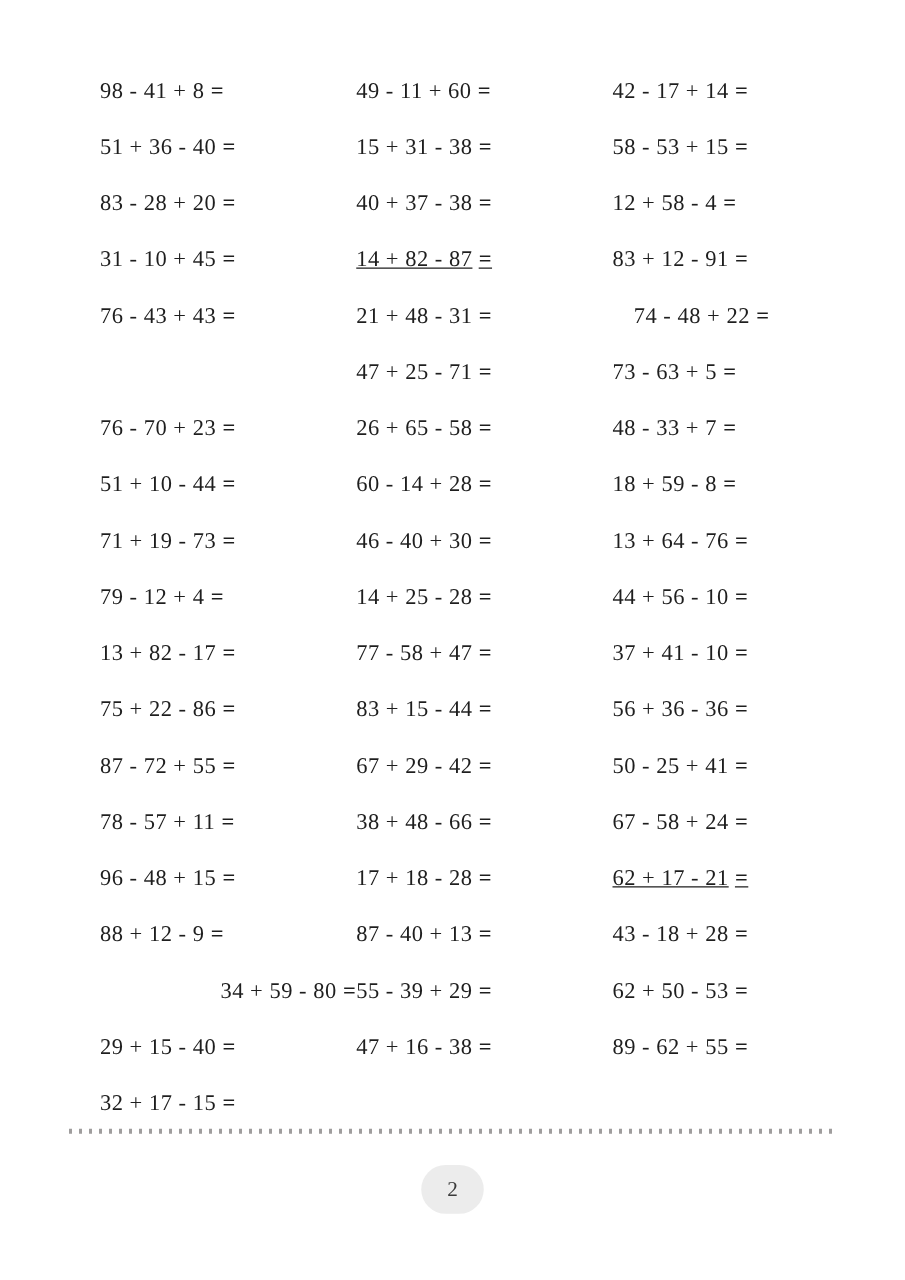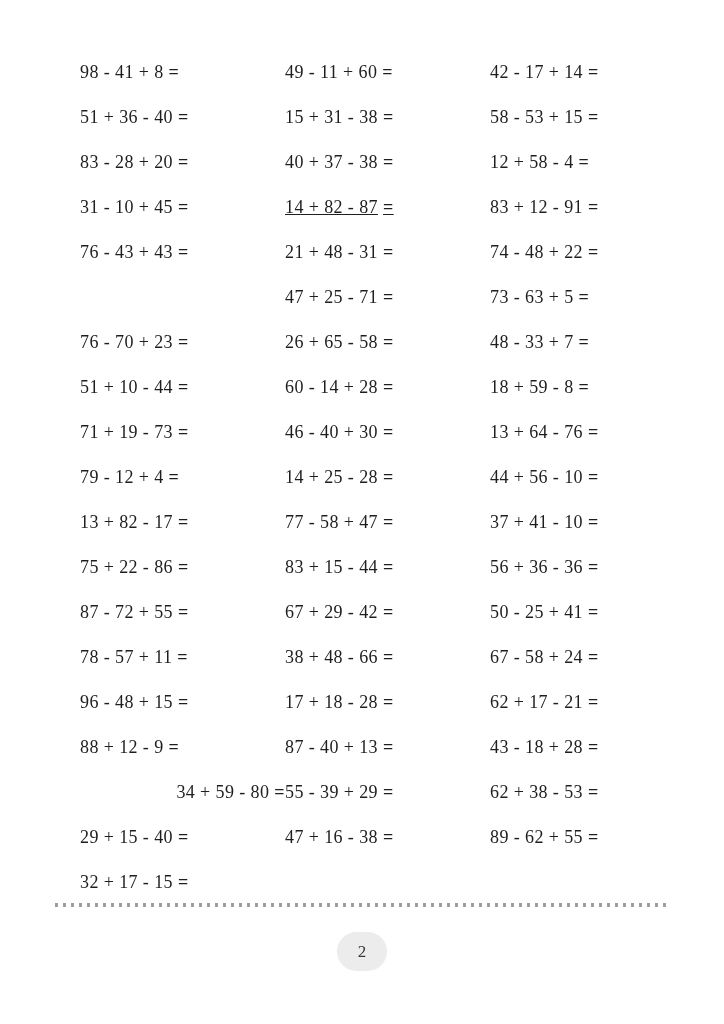--- a/index.html
+++ b/index.html
@@ -91,21 +91,21 @@
         <div class="cell" style="grid-column: 3;"><span>12 + 58 - 4</span><span class="eq">=</span></div>
       </div>
       <div class="prow">
         <div class="cell" style="grid-column: 1;"><span>31 - 10 + 45</span><span class="eq">=</span></div>
         <div class="cell" style="grid-column: 2; text-decoration: underline;"><span>14 + 82 - 87</span><span class="eq">=</span></div>
         <div class="cell" style="grid-column: 3;"><span>83 + 12 - 91</span><span class="eq">=</span></div>
       </div>
       <div class="prow">
         <div class="cell" style="grid-column: 1;"><span>76 - 43 + 43</span><span class="eq">=</span></div>
         <div class="cell" style="grid-column: 2;"><span>21 + 48 - 31</span><span class="eq">=</span></div>
-        <div class="cell" style="grid-column: 3;"><span>74 - 48 + 22</span><span class="eq">=</span></div>
+        <div class="cell" style="grid-column: 3; margin-left: 17px;"><span>74 - 48 + 22</span><span class="eq">=</span></div>
       </div>
       <div class="prow">
         <div class="cell" style="grid-column: 2;"><span>47 + 25 - 71</span><span class="eq">=</span></div>
         <div class="cell" style="grid-column: 3;"><span>73 - 63 + 5</span><span class="eq">=</span></div>
       </div>
       <div class="prow">
         <div class="cell" style="grid-column: 1;"><span>76 - 70 + 23</span><span class="eq">=</span></div>
         <div class="cell" style="grid-column: 2;"><span>26 + 65 - 58</span><span class="eq">=</span></div>
         <div class="cell" style="grid-column: 3;"><span>48 - 33 + 7</span><span class="eq">=</span></div>
       </div>
@@ -140,31 +140,31 @@
         <div class="cell" style="grid-column: 3;"><span>50 - 25 + 41</span><span class="eq">=</span></div>
       </div>
       <div class="prow">
         <div class="cell" style="grid-column: 1;"><span>78 - 57 + 11</span><span class="eq">=</span></div>
         <div class="cell" style="grid-column: 2;"><span>38 + 48 - 66</span><span class="eq">=</span></div>
         <div class="cell" style="grid-column: 3;"><span>67 - 58 + 24</span><span class="eq">=</span></div>
       </div>
       <div class="prow">
         <div class="cell" style="grid-column: 1;"><span>96 - 48 + 15</span><span class="eq">=</span></div>
         <div class="cell" style="grid-column: 2;"><span>17 + 18 - 28</span><span class="eq">=</span></div>
-        <div class="cell" style="grid-column: 3;"><span>62 + 17 - 21</span><span class="eq">=</span></div>
+        <div class="cell" style="grid-column: 3; text-decoration: underline;"><span>62 + 17 - 21</span><span class="eq">=</span></div>
       </div>
       <div class="prow">
         <div class="cell" style="grid-column: 1;"><span>88 + 12 - 9</span><span class="eq">=</span></div>
         <div class="cell" style="grid-column: 2;"><span>87 - 40 + 13</span><span class="eq">=</span></div>
         <div class="cell" style="grid-column: 3;"><span>43 - 18 + 28</span><span class="eq">=</span></div>
       </div>
       <div class="prow">
         <div class="cell" style="grid-column: 1; text-align: right;"><span>34 + 59 - 80</span><span class="eq">=</span></div>
         <div class="cell" style="grid-column: 2;"><span>55 - 39 + 29</span><span class="eq">=</span></div>
-        <div class="cell" style="grid-column: 3;"><span>62 + 38 - 53</span><span class="eq">=</span></div>
+        <div class="cell" style="grid-column: 3;"><span>62 + 50 - 53</span><span class="eq">=</span></div>
       </div>
       <div class="prow">
         <div class="cell" style="grid-column: 1;"><span>29 + 15 - 40</span><span class="eq">=</span></div>
         <div class="cell" style="grid-column: 2;"><span>47 + 16 - 38</span><span class="eq">=</span></div>
         <div class="cell" style="grid-column: 3;"><span>89 - 62 + 55</span><span class="eq">=</span></div>
       </div>
       <div class="prow">
         <div class="cell" style="grid-column: 1;"><span>32 + 17 - 15</span><span class="eq">=</span></div>
       </div>
     </div>

